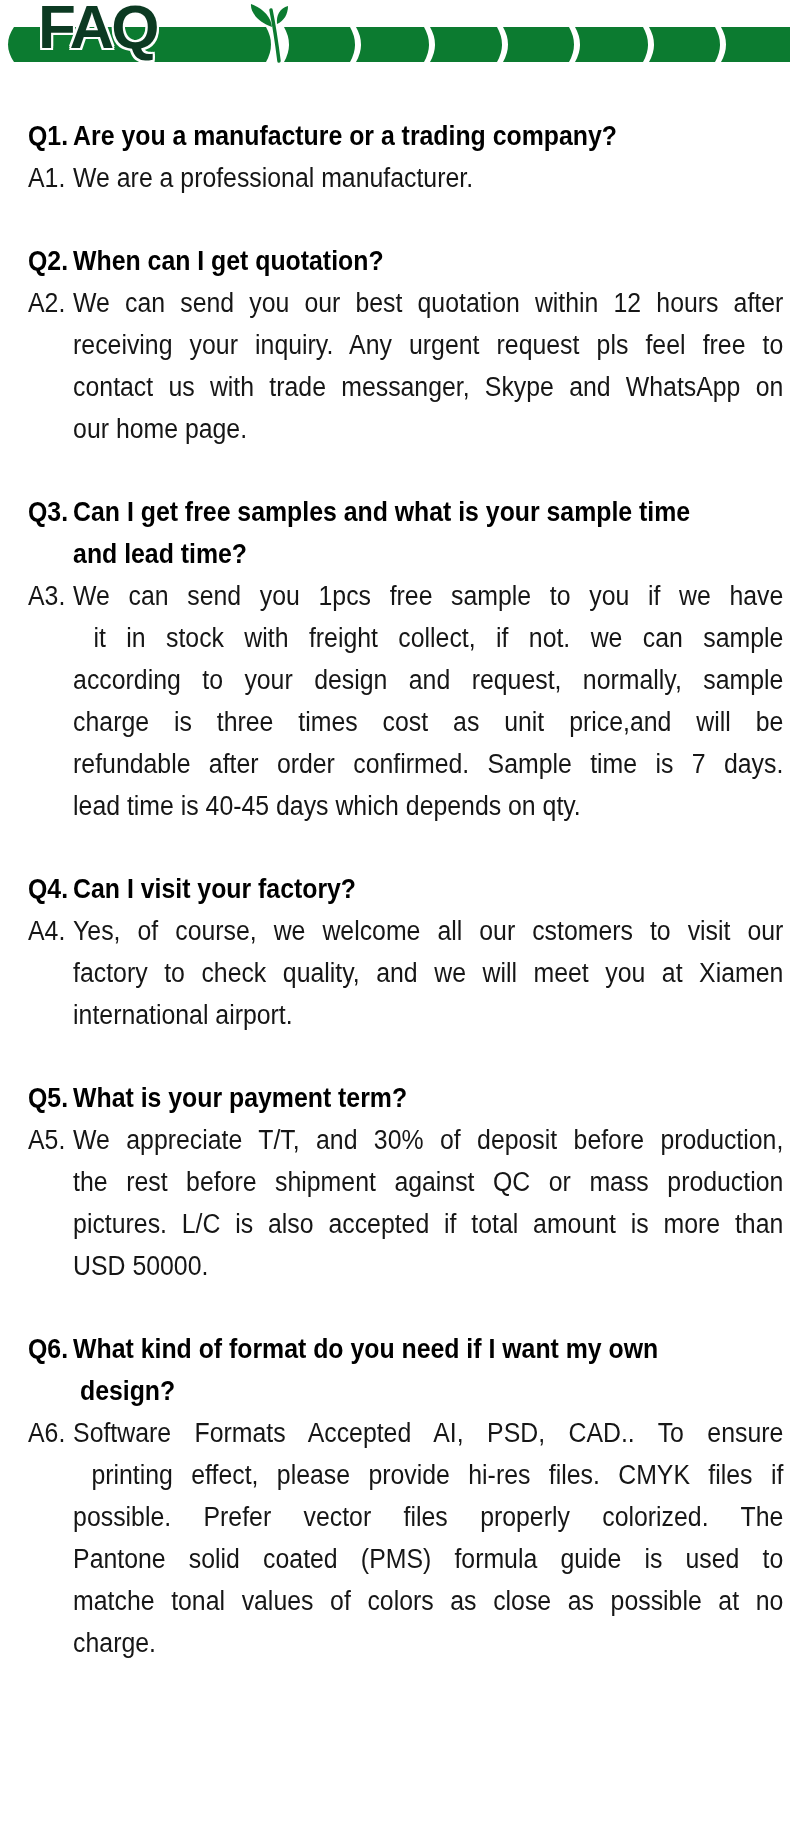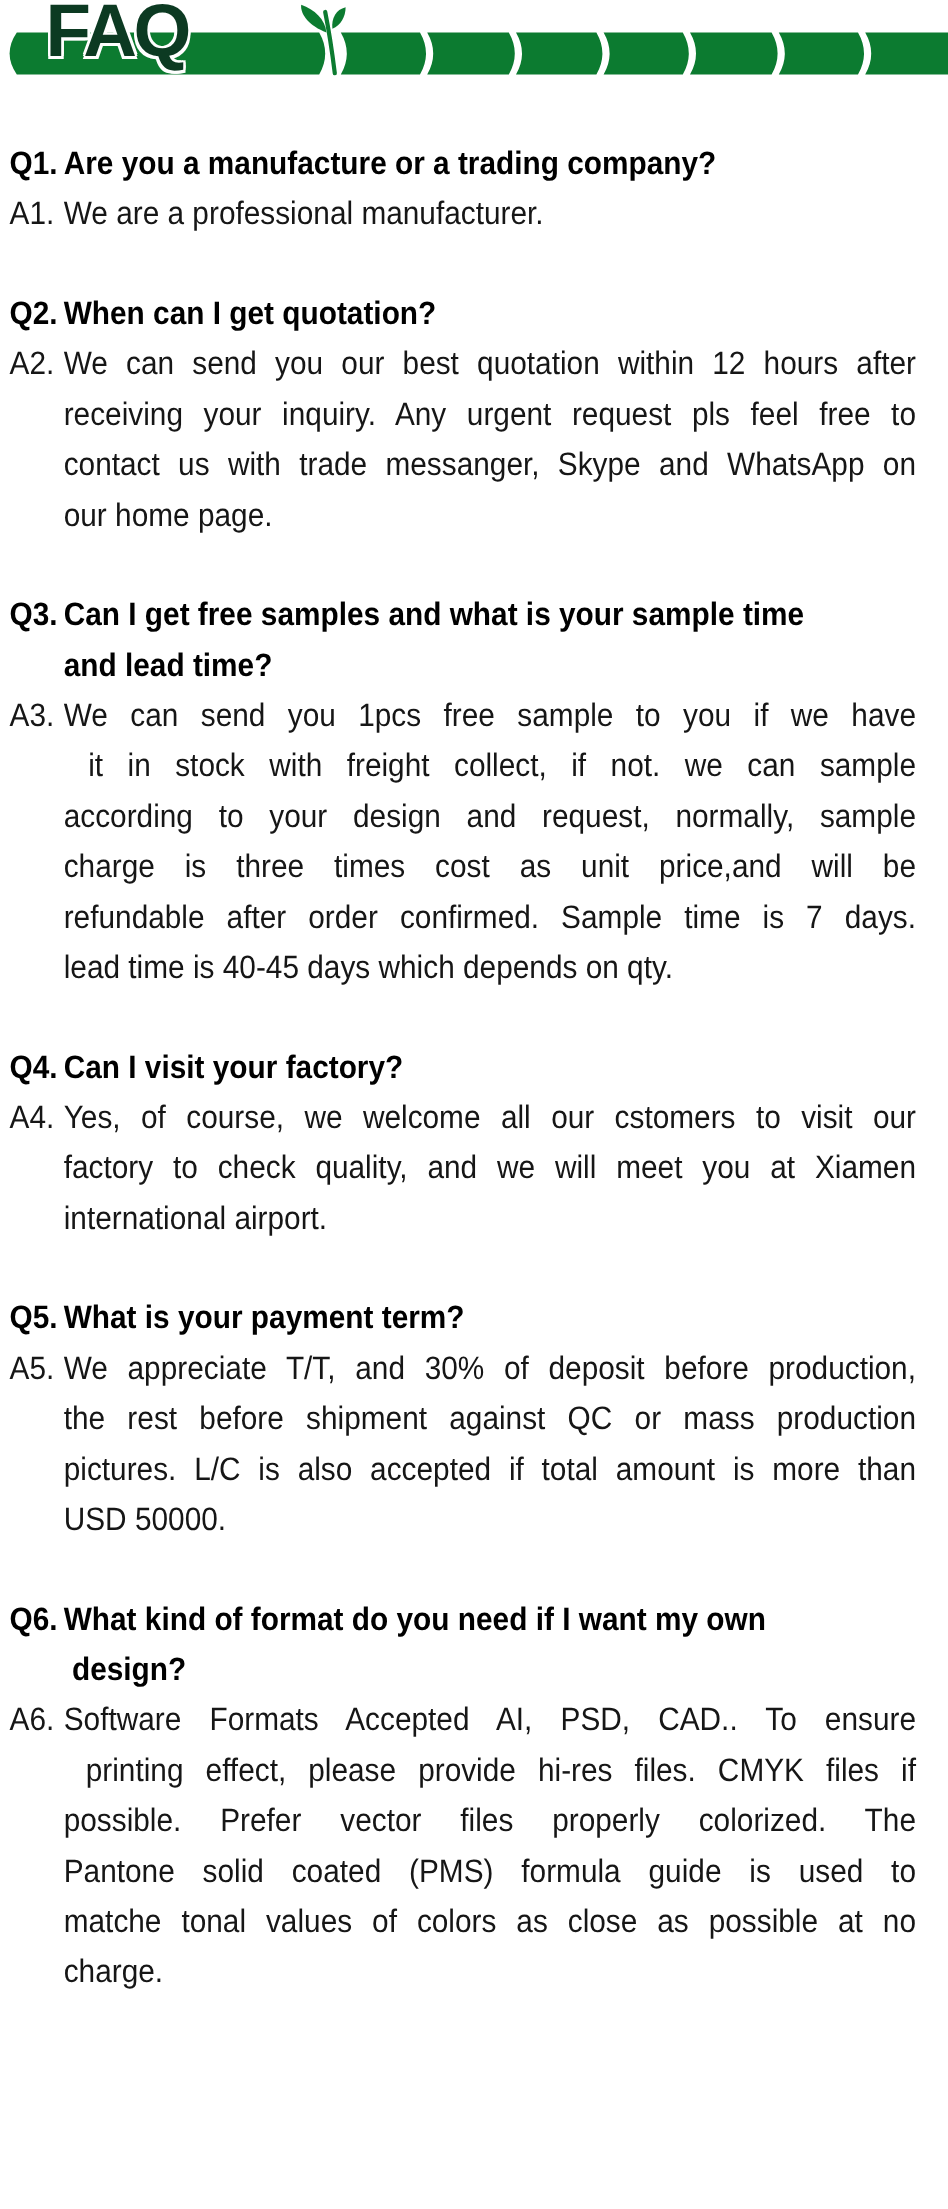--- a/index.html
+++ b/index.html
@@ -20,21 +20,21 @@
   .faq-title{
     position:absolute;top:-4px;left:38px;
     font-size:62px;line-height:62px;font-weight:bold;letter-spacing:-3px;
     color:var(--title-green,#0c3a22);
     text-shadow:2px 0 0 #fff,-2px 0 0 #fff,0 2px 0 #fff,0 -2px 0 #fff,
                 2px 2px 0 #fff,-2px -2px 0 #fff,2px -2px 0 #fff,-2px 2px 0 #fff;
   }
 
   
   .faq-list{position:absolute;top:115px;left:8px;width:782px;}
-  .faq-item{margin-bottom:41px;}
+  .faq-item{margin-bottom:41px;margin-left:20px;}
   .qa{
     position:relative;
     padding-left:49px;
     transform:scaleX(0.92);
     transform-origin:0 0;
     font-size:27px;
     line-height:42px;
   }
   .qa .label{position:absolute;left:0;top:0;line-height:42px;white-space:pre;}
   .qa.q{font-weight:bold;color:#000;}

